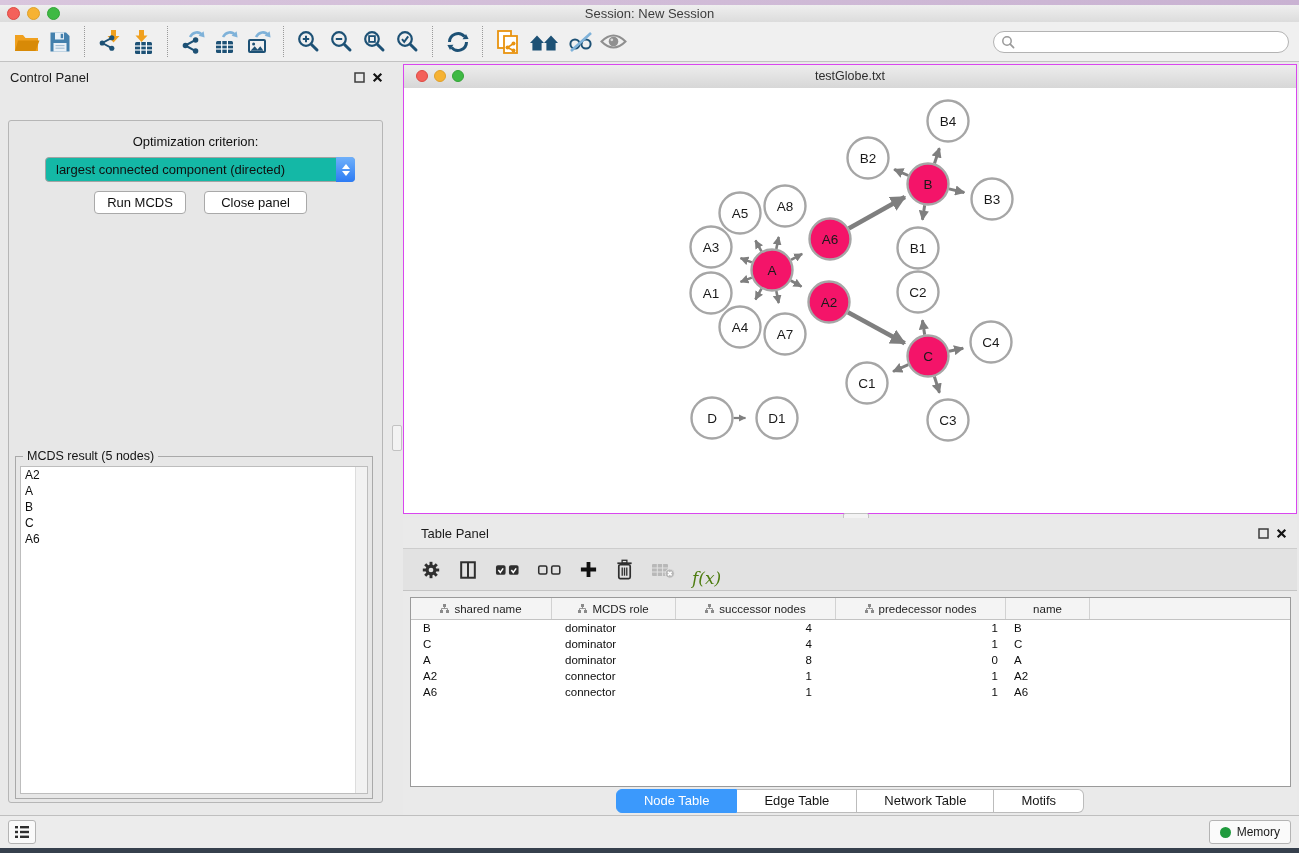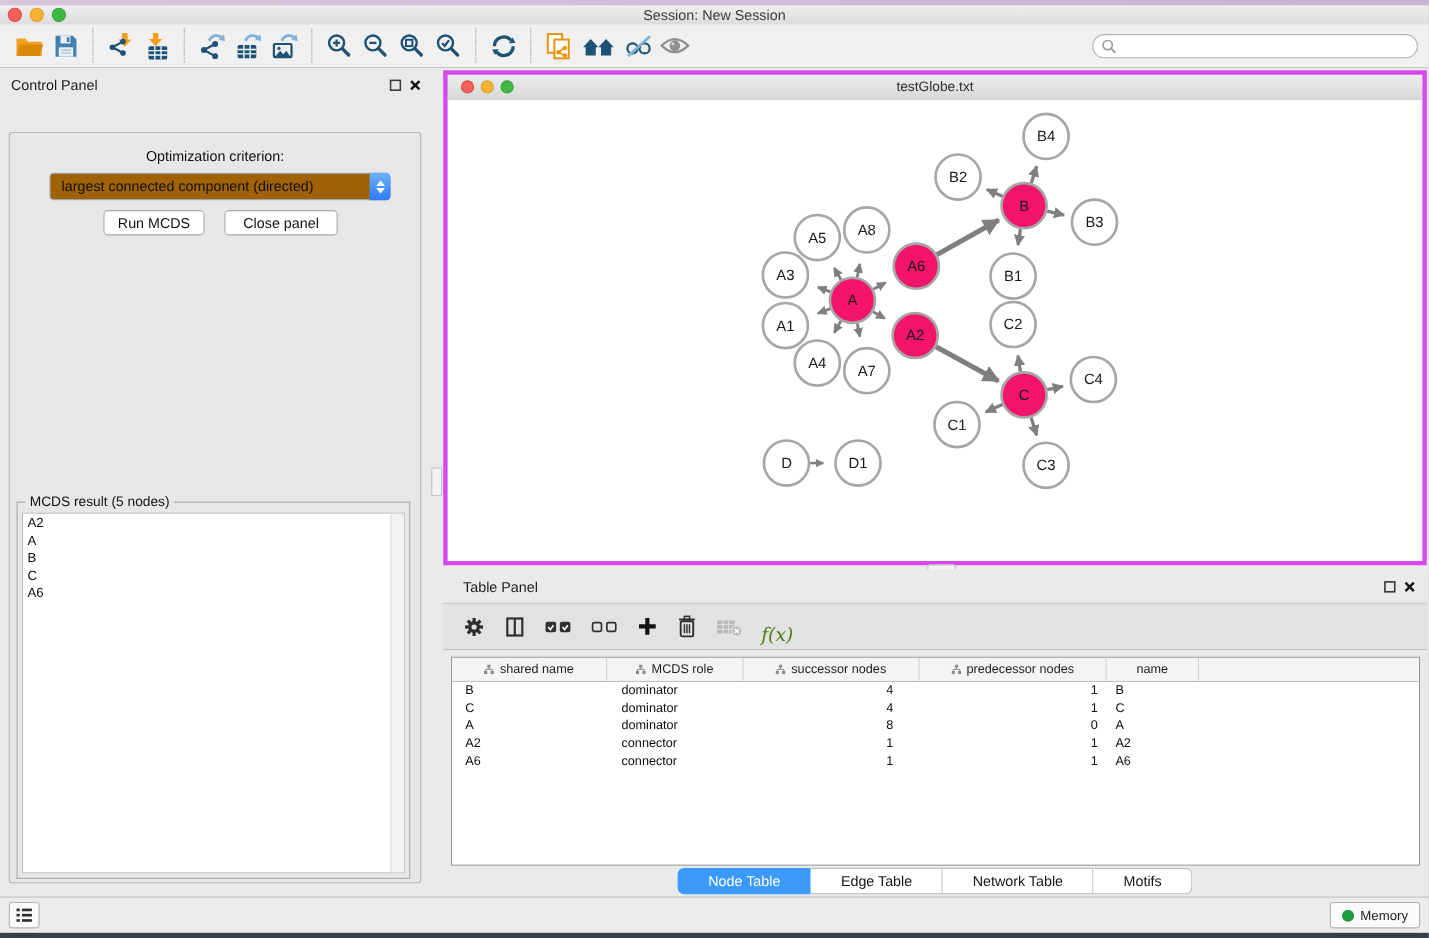--- a/index.html
+++ b/index.html
@@ -36,21 +36,21 @@
   .cp-tabs{position:absolute;top:33px;left:0;right:0;display:flex;justify-content:center;}
   .seg{display:flex;}
   .seg-btn{height:20px;line-height:20px;padding:0 13px;background:#fff;border:1px solid #bcbcbc;border-left:none;
            font-size:13px;color:#141414;}
   .seg-btn:first-child{border-left:1px solid #bcbcbc;border-radius:5px 0 0 5px;}
   .seg-btn:last-child{border-radius:0 5px 5px 0;}
   .seg-btn.active{background:#3b99fc;border-color:#3b99fc;color:#fff;}
   .cp-content{position:absolute;left:8px;right:8px;top:58px;bottom:12px;background:#e7e7e7;
               border:1px solid #b6b6b6;border-radius:3px;}
   .opt-label{position:absolute;top:13px;left:0;right:0;text-align:center;font-size:13px;color:#101010;}
-  .dropdown{position:absolute;left:36px;right:27px;top:36px;height:25px;background:#a16207;
+  .dropdown{position:absolute;left:36px;right:27px;top:36px;height:25px;background:#14b8a6;
             border:1px solid #a3a3a3;border-radius:4px;box-sizing:border-box;}
   .dropdown .val{position:absolute;left:10px;right:24px;line-height:23px;font-size:13px;color:#101010;white-space:nowrap;overflow:hidden;}
   .stepper{position:absolute;top:-1px;right:-1px;bottom:-1px;width:19px;border-radius:0 4px 4px 0;
            background:linear-gradient(#6fb0fa,#2d7bf4);display:flex;flex-direction:column;align-items:center;justify-content:center;gap:2px;}
   .stepper .up{width:0;height:0;border-left:4px solid transparent;border-right:4px solid transparent;border-bottom:5px solid #fff;}
   .stepper .down{width:0;height:0;border-left:4px solid transparent;border-right:4px solid transparent;border-top:5px solid #fff;}
   .btn{position:absolute;height:23px;background:#fff;border:1px solid #a9a9a9;border-radius:4px;
        font-size:13px;color:#101010;text-align:center;line-height:21px;box-sizing:border-box;}
   .btn.run{left:85px;top:70px;width:92px;}
   .btn.closep{left:195px;top:70px;width:103px;}
@@ -58,22 +58,22 @@
   .result .rtitle{position:absolute;top:-8px;left:7px;background:#e7e7e7;padding:0 4px;font-size:12.5px;color:#141414;}
   .result-list{position:absolute;left:4px;right:4px;top:9px;bottom:4px;background:#fff;border:1px solid #bdbdbd;overflow:hidden;}
   .scroll-track{position:absolute;right:0;top:0;bottom:0;width:11px;background:#f2f2f2;border-left:1px solid #ddd;}
   .list-item{font-size:12px;line-height:16px;padding:0 4px;color:#0d0d0d;}
 
   .cp-div{position:absolute;left:391px;top:0;width:12px;height:753px;background:#e9e9e9;}
   .cp-div .handle{position:absolute;top:363px;left:1px;width:8px;height:24px;background:#f3f3f3;
                   border:1px solid #c2c2c2;border-radius:2px;}
 
   
-  .nw{position:absolute;left:403px;top:2px;width:894px;height:450px;background:#c4b5fd;
-      border:4px solid #d946ef;box-sizing:border-box;}
+  .nw{position:absolute;left:403px;top:2px;width:894px;height:450px;background:#fde047;
+      border:1px solid #d946ef;box-sizing:border-box;}
   .nw-titlebar{position:relative;height:23px;background:linear-gradient(#ededed,#d7d7d7);border-bottom:1px solid #a9a9a9;}
   .nw .tl{width:12px;height:12px;top:5px;}
   .nw .tl.red{left:12px;} .nw .tl.yellow{left:30px;} .nw .tl.green{left:48px;}
   .nw-title{display:block;text-align:center;line-height:23px;font-size:12.5px;color:#2e2e2e;}
   .nw-canvas{position:absolute;left:0;right:0;top:23px;bottom:0;background:#fff;overflow:hidden;}
   .nw-canvas svg{position:absolute;left:0;top:0;}
   svg text{font-family:"Liberation Sans",sans-serif;}
 
   .h-div{position:absolute;left:403px;top:452px;width:896px;height:4px;background:#e9e9e9;}
   .h-div .handle{position:absolute;left:440px;top:-1px;width:24px;height:6px;background:#f3f3f3;border:1px solid #c2c2c2;border-radius:2px;}

